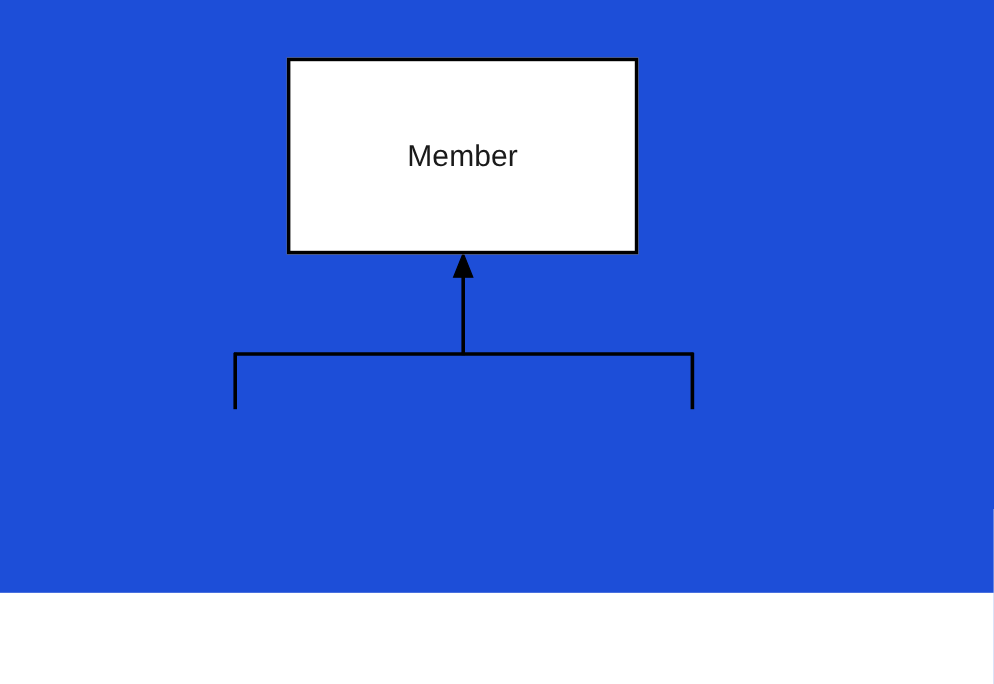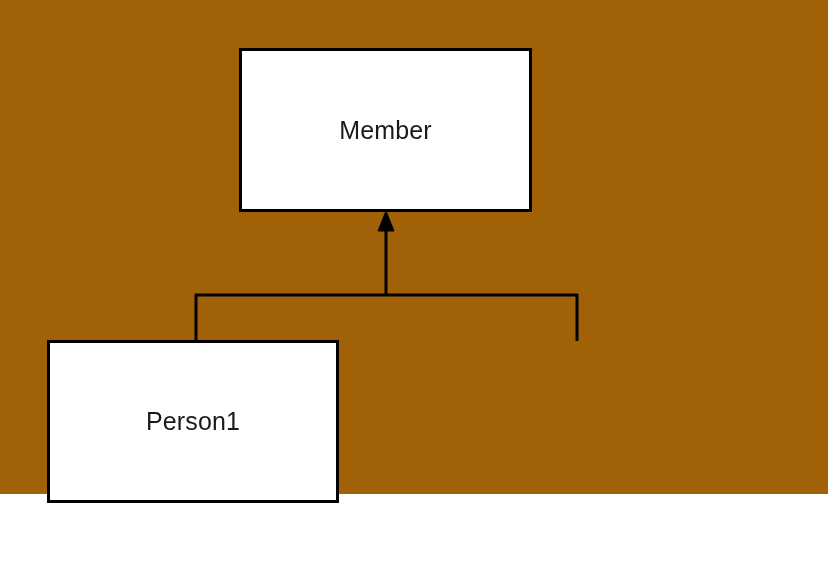--- a/index.html
+++ b/index.html
@@ -14,21 +14,21 @@
     position: relative;
     overflow: hidden;
     font-family: "Liberation Sans", sans-serif;
   }
   #diagram-canvas {
     position: absolute;
     left: 0;
     top: 0;
     width: 828px;
     height: 494px;
-    background: #a16207;
+    background: #1d4ed8;
   }
   .node-box {
     position: absolute;
     box-sizing: border-box;
     background: #ffffff;
     border: 3px solid #000000;
     display: flex;
     align-items: center;
     justify-content: center;
   }
@@ -72,18 +72,15 @@
 
     <line x1="577" y1="294" x2="577" y2="341" stroke="#000000" stroke-width="3"></line>
 
     <polygon points="386,211 378,231 394,231" fill="#000000" stroke="#000000" stroke-width="1" stroke-linejoin="miter"></polygon>
   </svg>
 
   <div class="node-box" id="node-member">
     <span class="node-label">Member</span>
   </div>
 
-  <div class="node-box" id="node-person1">
-    <span class="node-label">Person1</span>
-  </div>
 
 
 </div>
 
 </body></html>

